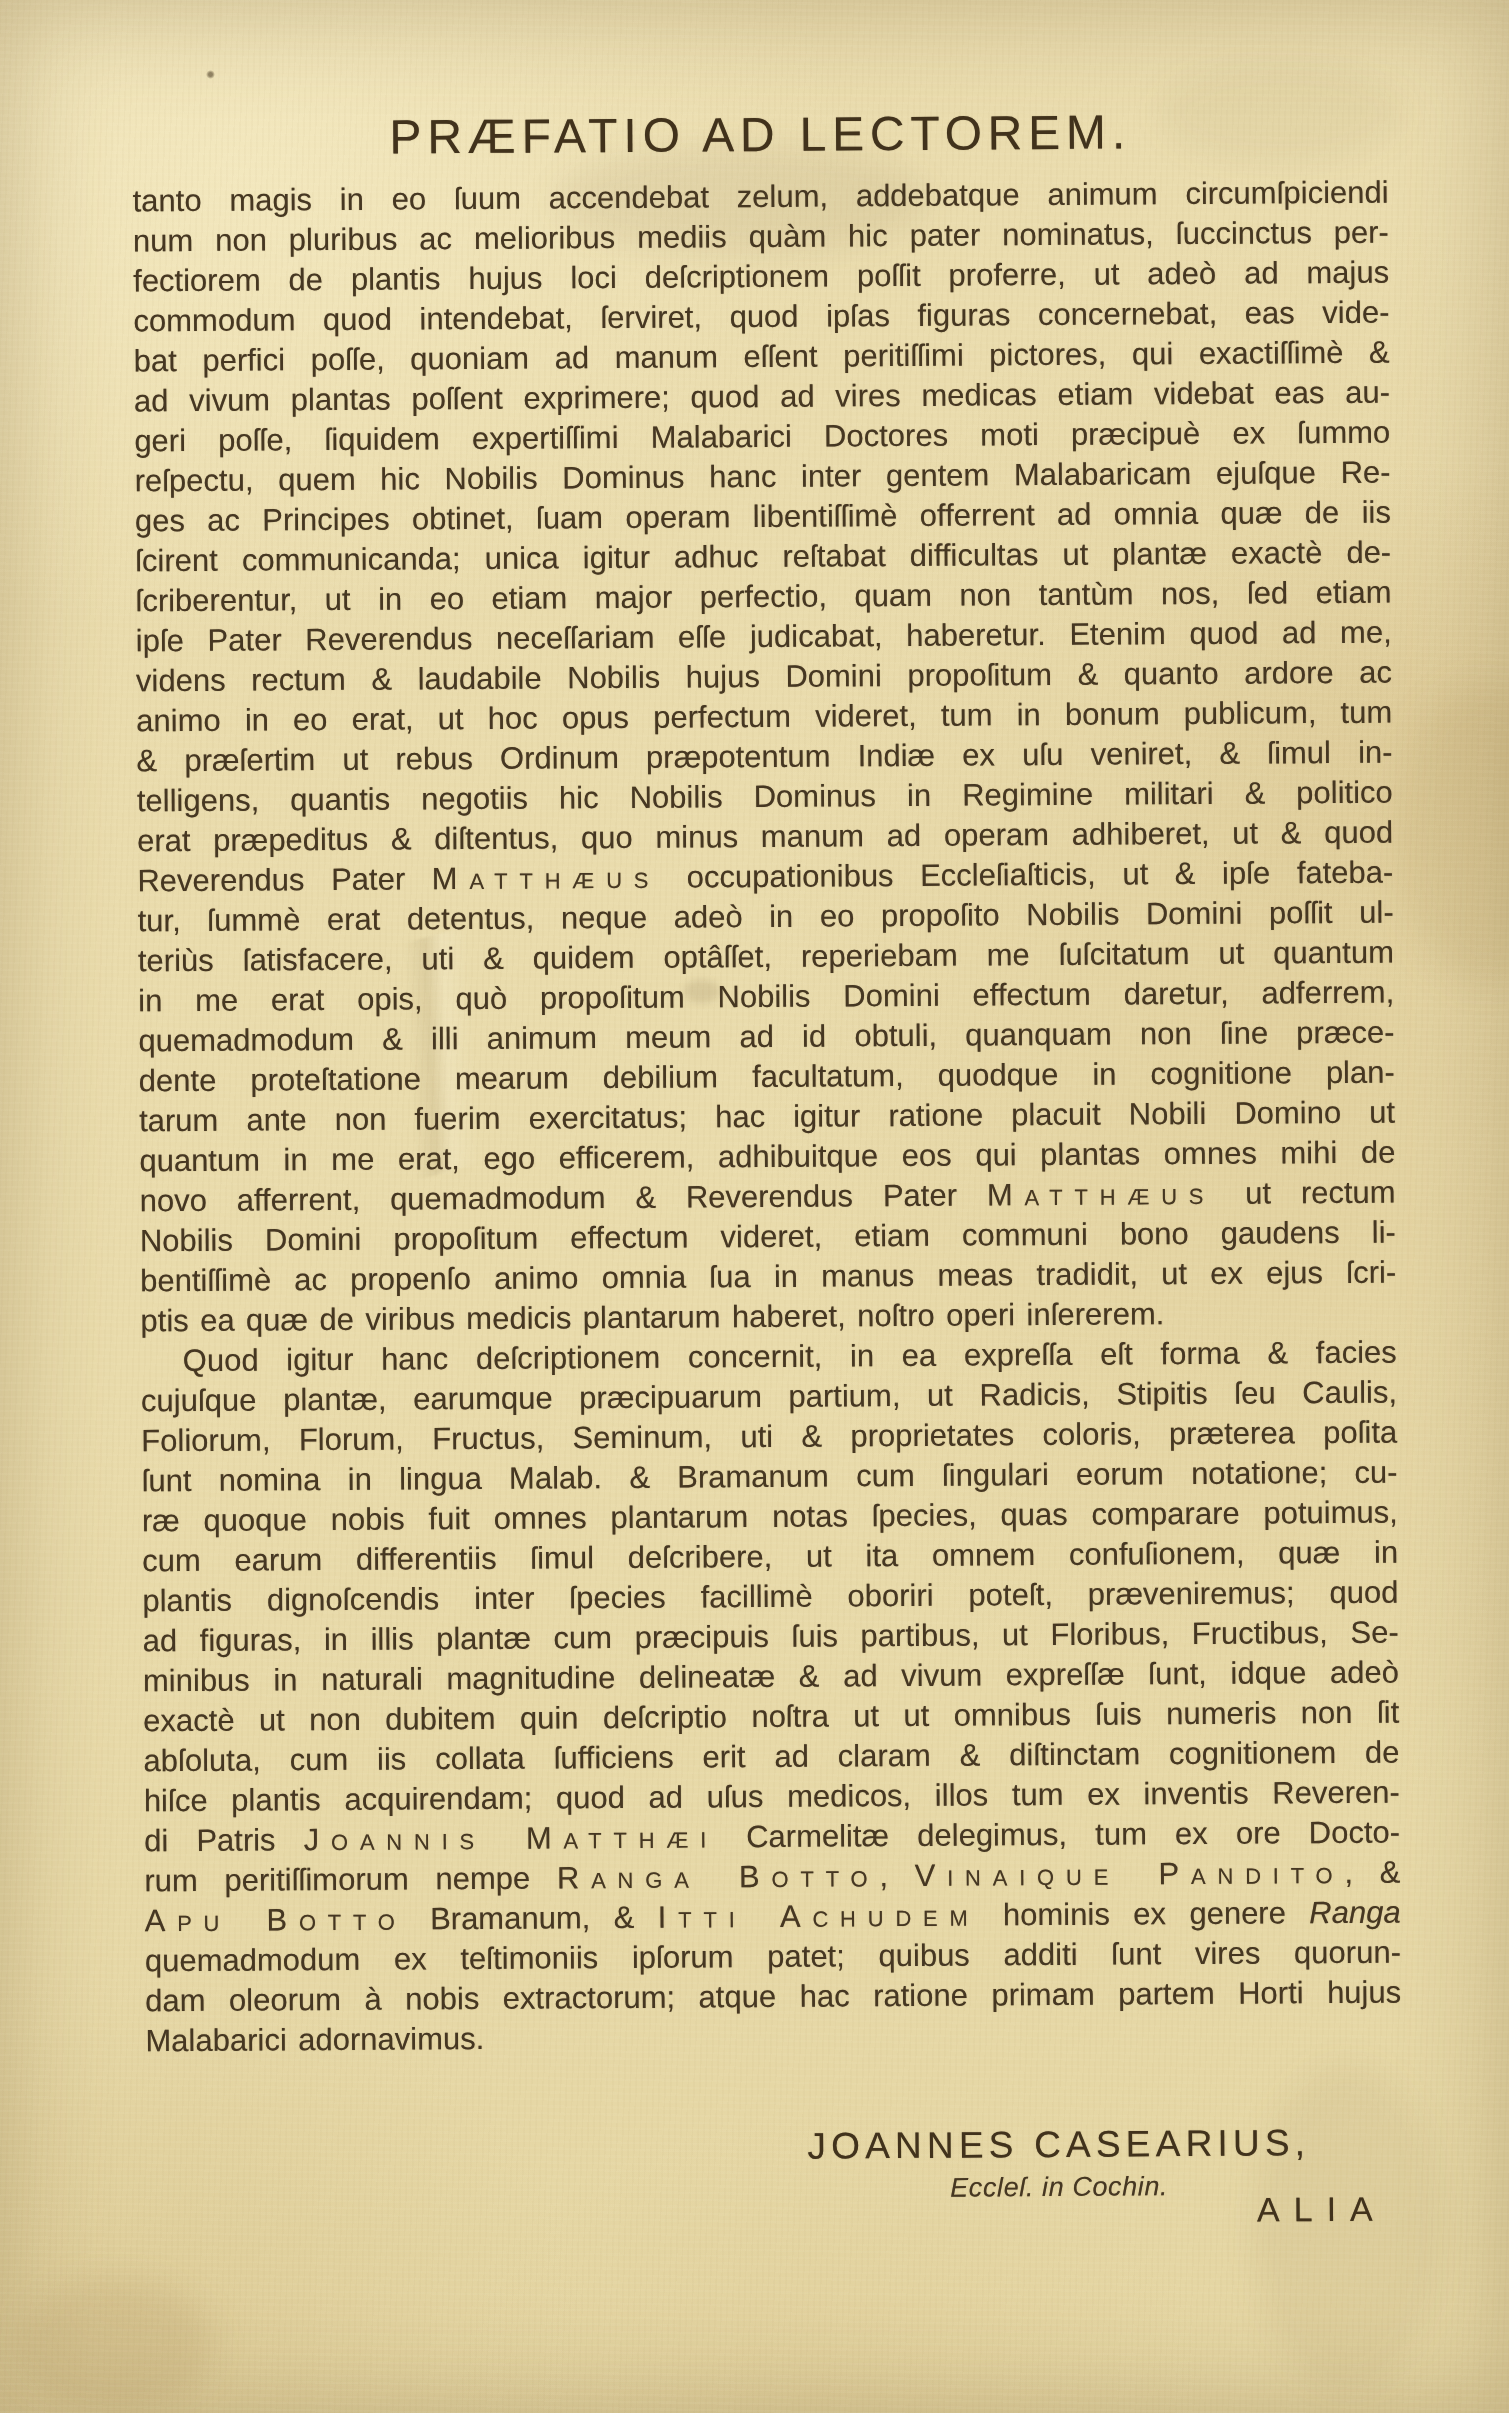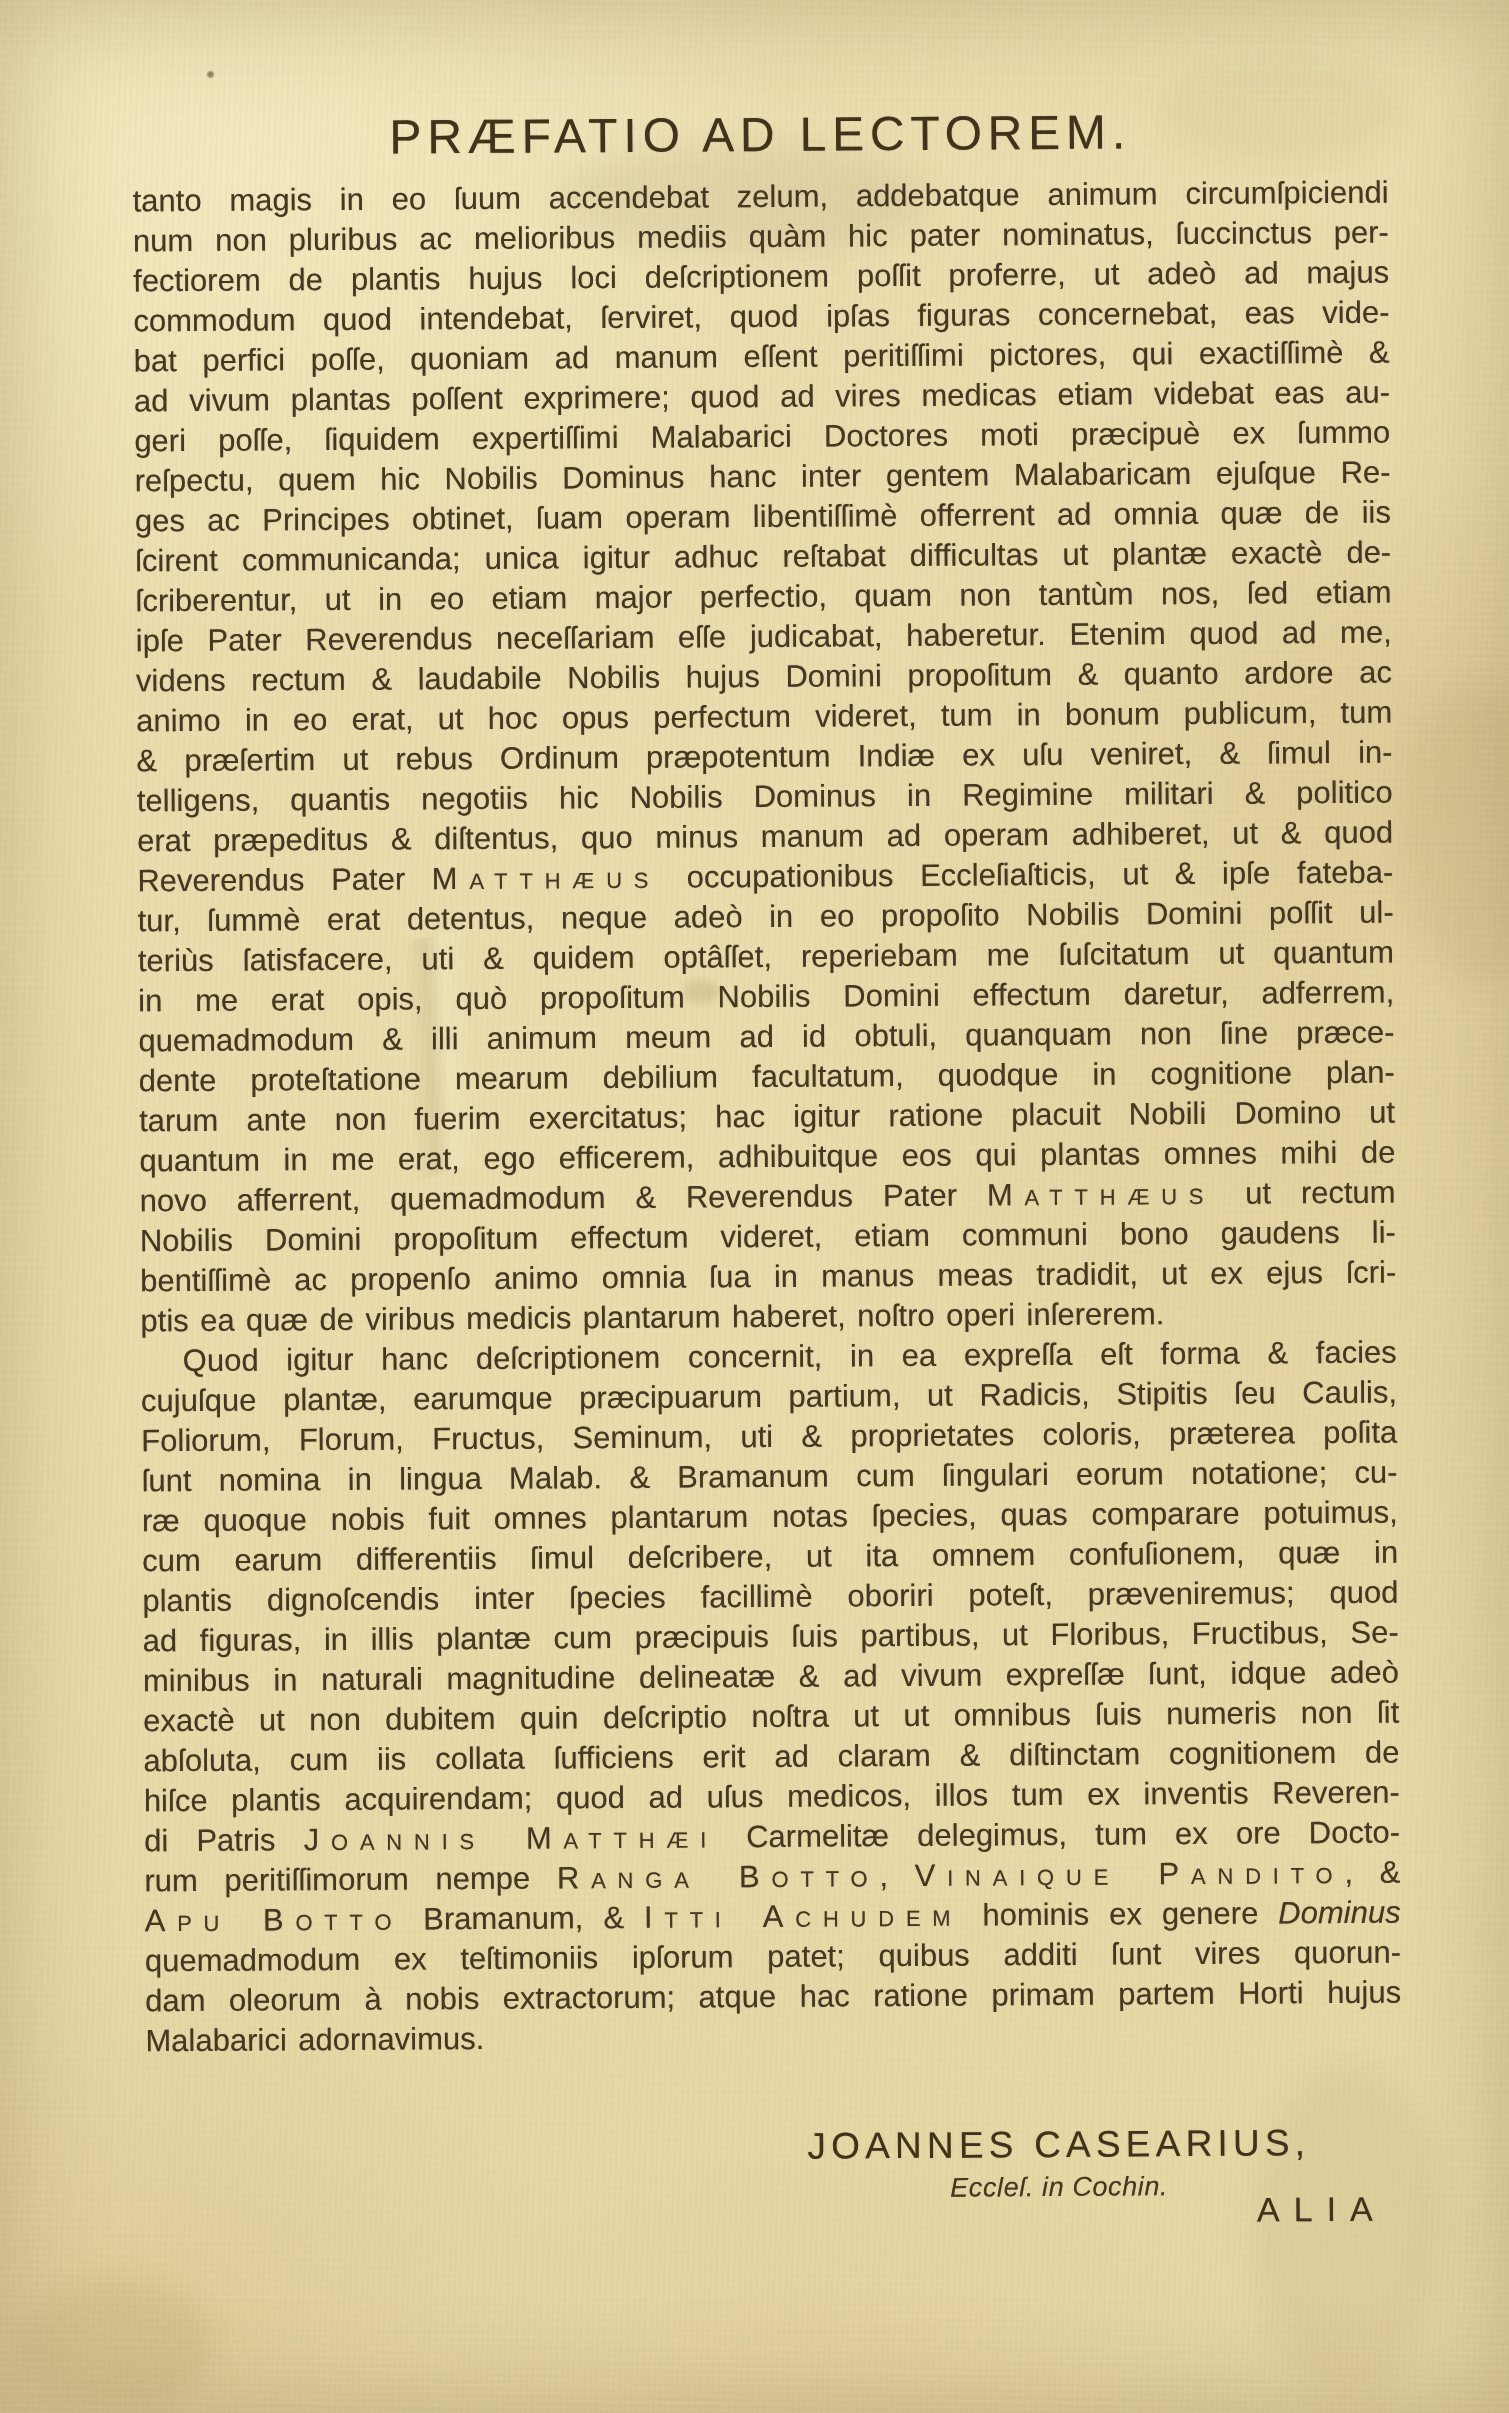--- a/index.html
+++ b/index.html
@@ -140,21 +140,21 @@
         <div class="line"><span>ræ quoque nobis fuit omnes plantarum notas ſpecies, quas comparare potuimus,</span></div>
         <div class="line"><span>cum earum differentiis ſimul deſcribere, ut ita omnem confuſionem, quæ in</span></div>
         <div class="line"><span>plantis dignoſcendis inter ſpecies facillimè oboriri poteſt, præveniremus; quod</span></div>
         <div class="line"><span>ad figuras, in illis plantæ cum præcipuis ſuis partibus, ut Floribus, Fructibus, Se-</span></div>
         <div class="line"><span>minibus in naturali magnitudine delineatæ &amp; ad vivum expreſſæ ſunt, idque adeò</span></div>
         <div class="line"><span>exactè ut non dubitem quin deſcriptio noſtra ut ut omnibus ſuis numeris non ſit</span></div>
         <div class="line"><span>abſoluta, cum iis collata ſufficiens erit ad claram &amp; diſtinctam cognitionem de</span></div>
         <div class="line"><span>hiſce plantis acquirendam; quod ad uſus medicos, illos tum ex inventis Reveren-</span></div>
         <div class="line"><span>di Patris </span><span class="sc">Joannis Matthæi</span><span> Carmelitæ delegimus, tum ex ore Docto-</span></div>
         <div class="line"><span>rum peritiſſimorum nempe </span><span class="sc">Ranga Botto</span><span>, </span><span class="sc">Vinaique Pandito</span><span>, &amp;</span></div>
-        <div class="line"><span class="sc">Apu Botto</span><span> Bramanum, &amp; </span><span class="sc">Itti Achudem</span><span> hominis ex genere </span><span class="it">Dominus</span></div>
+        <div class="line"><span class="sc">Apu Botto</span><span> Bramanum, &amp; </span><span class="sc">Itti Achudem</span><span> hominis ex genere </span><span class="it">Ranga</span></div>
         <div class="line"><span>quemadmodum ex teſtimoniis ipſorum patet; quibus additi ſunt vires quorun-</span></div>
         <div class="line"><span>dam oleorum à nobis extractorum; atque hac ratione primam partem Horti hujus</span></div>
         <div class="line pend"><span>Malabarici adornavimus.</span></div>
       </div>
 
     <div class="signature">
       <div class="sig-name">JOANNES CASEARIUS,</div>
       <div class="sig-place">Eccleſ. in Cochin.</div>
     </div>
 

